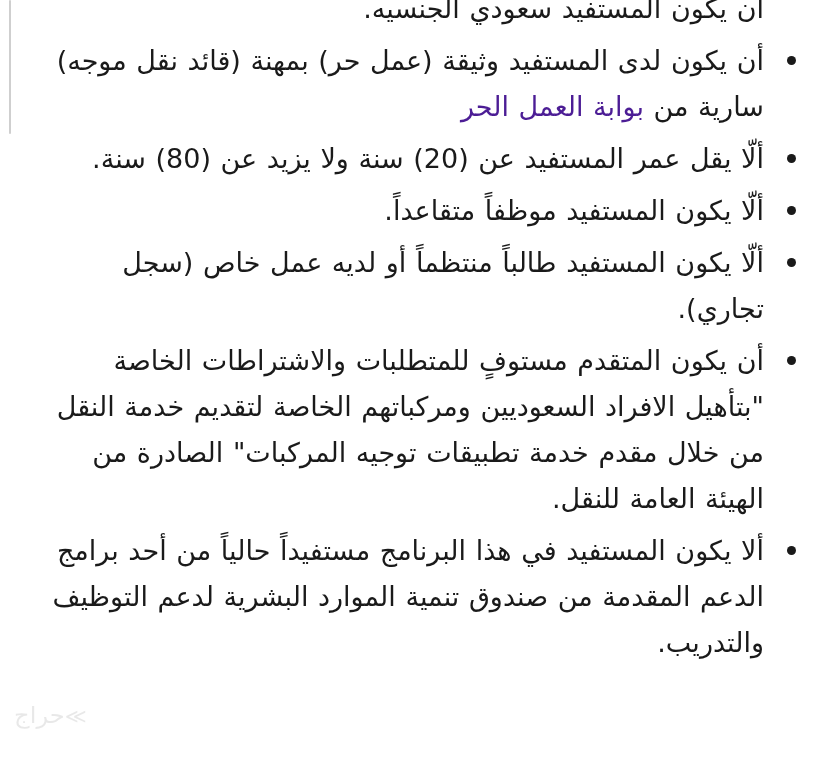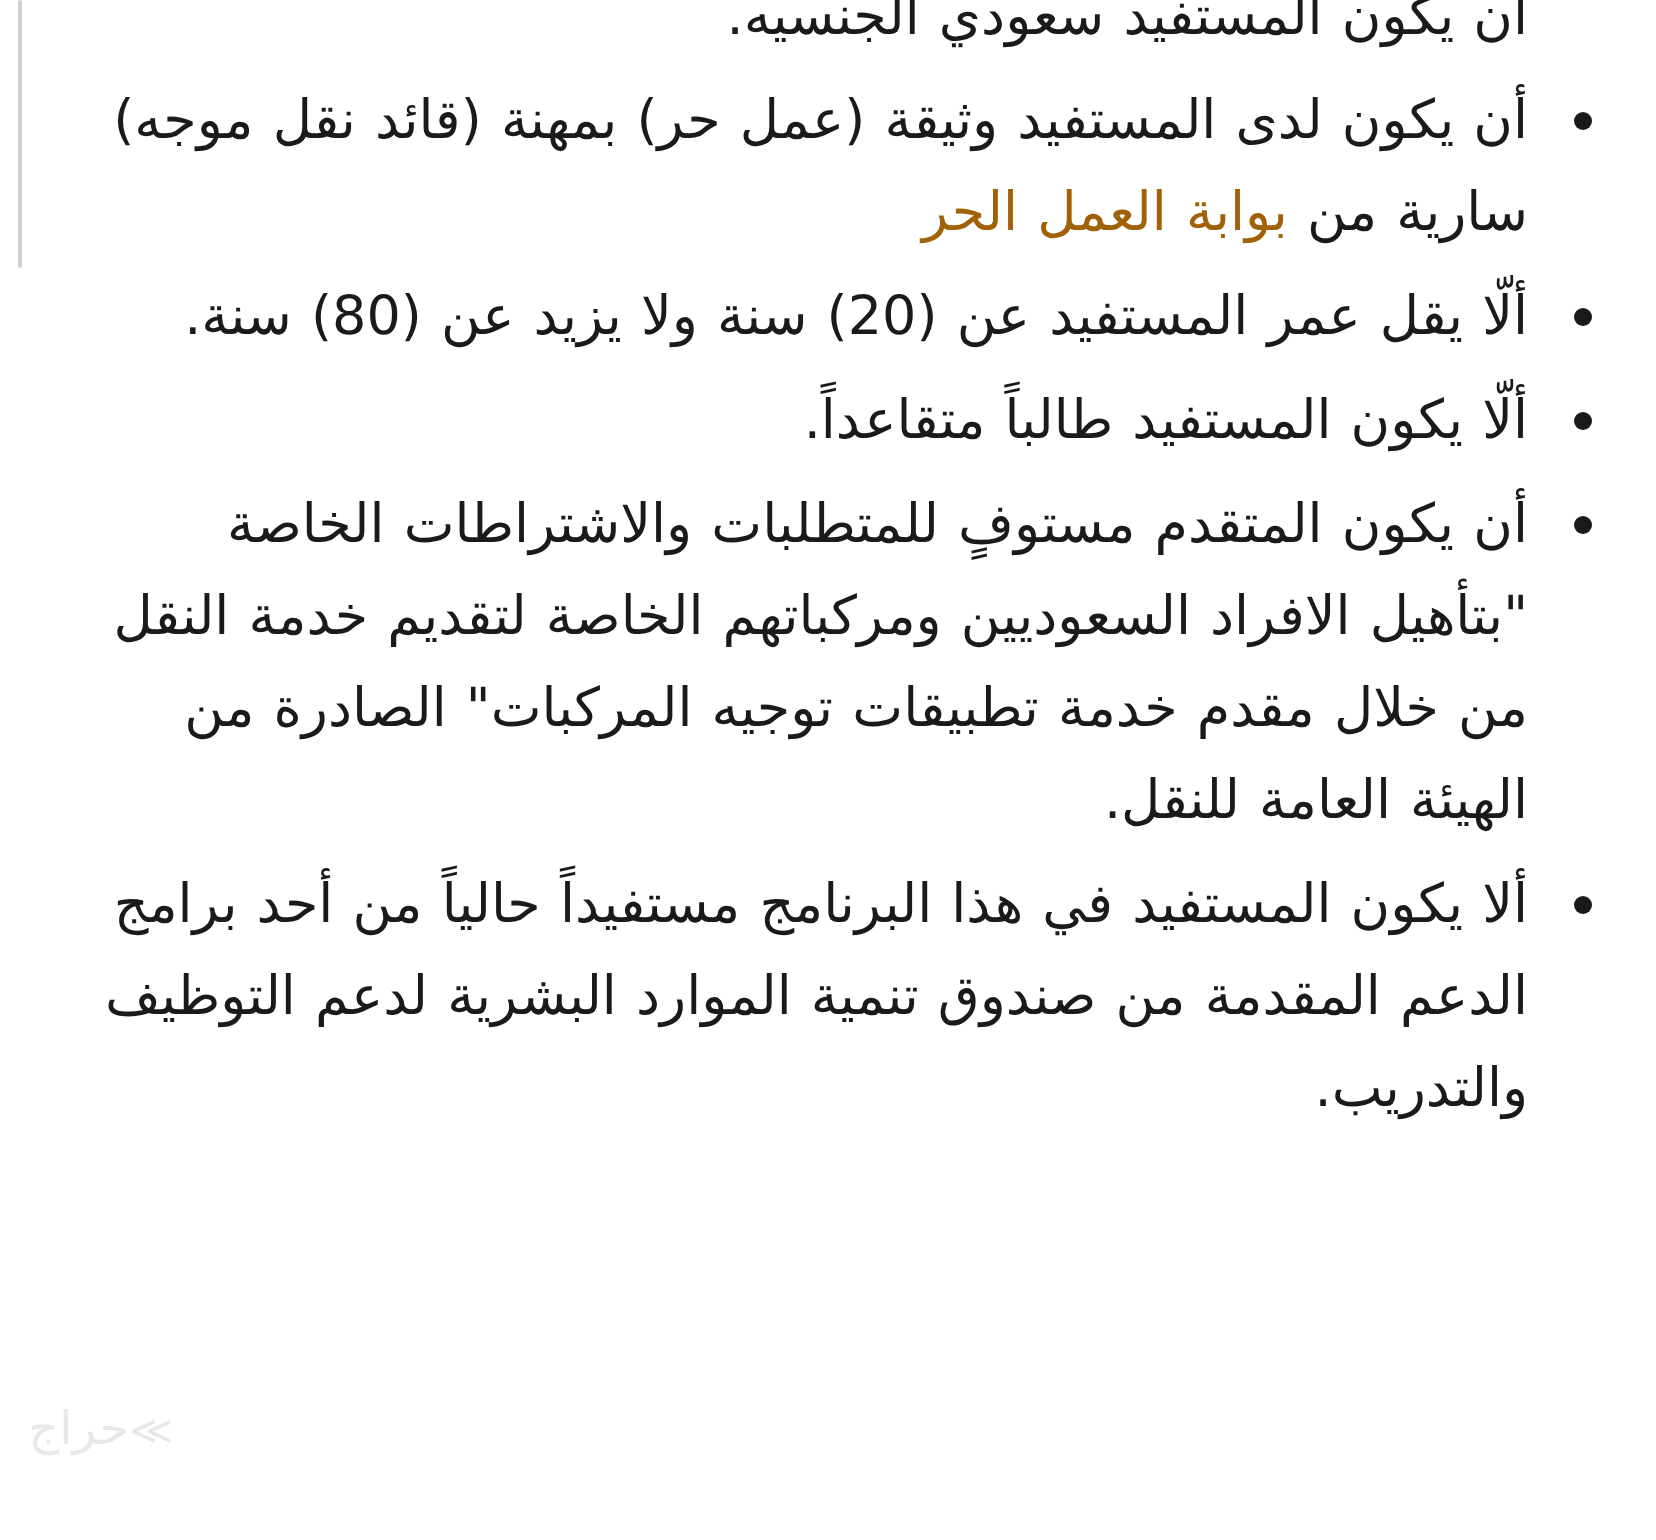--- a/index.html
+++ b/index.html
@@ -80,21 +80,21 @@
     border-radius: 50%;
     display: block;
   }
 
   
   ul.req-list > li.clipped-top {
     margin-top: -14px;
   }
 
   .link {
-    color: #a16207;
+    color: #4c1d95;
     text-decoration: none;
   }
 
   
   .watermark {
     position: absolute;
     left: 16px;
     bottom: 42px;
     opacity: 0.22;
     font-size: 23px;
@@ -134,23 +134,27 @@
       </li>
 
       <li>
         <span class="bullet"></span>
         <span>ألّا يقل عمر المستفيد عن (20) سنة ولا يزيد عن (80) سنة.</span>
       </li>
 
 
       <li>
         <span class="bullet"></span>
-        <span>ألّا يكون المستفيد طالباً متقاعداً.</span>
+        <span>ألّا يكون المستفيد موظفاً متقاعداً.</span>
       </li>
 
+      <li>
+        <span class="bullet"></span>
+        <span>ألّا يكون المستفيد طالباً منتظماً أو لديه عمل خاص (سجل تجاري).</span>
+      </li>
 
       <li>
         <span class="bullet"></span>
         <span>أن يكون المتقدم مستوفٍ للمتطلبات والاشتراطات الخاصة "بتأهيل الافراد السعوديين ومركباتهم الخاصة لتقديم خدمة النقل من خلال مقدم خدمة تطبيقات توجيه المركبات" الصادرة من الهيئة العامة للنقل.</span>
       </li>
 
       <li>
         <span class="bullet"></span>
         <span>ألا يكون المستفيد في هذا البرنامج مستفيداً حالياً من أحد برامج الدعم المقدمة من صندوق تنمية الموارد البشرية لدعم التوظيف والتدريب.</span>
       </li>

